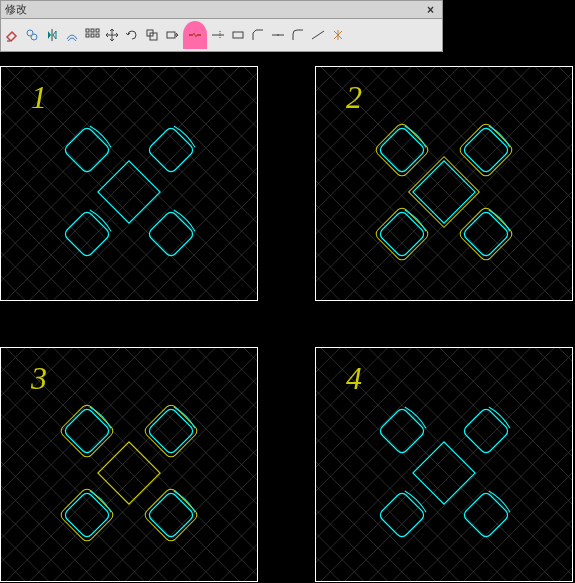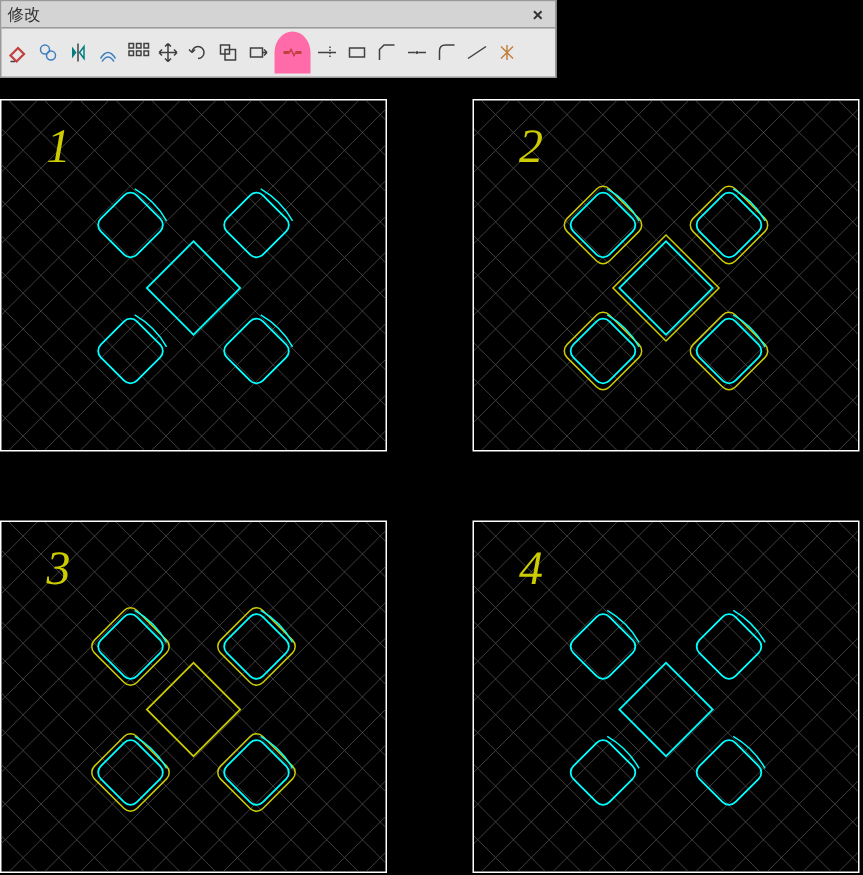--- a/index.html
+++ b/index.html
@@ -4,21 +4,21 @@
 <style>
 * { margin: 0; padding: 0; box-sizing: border-box; }
 body {
   width: 575px;
   height: 583px;
   background: #000;
   font-family: sans-serif;
   overflow: hidden;
 }
 .toolbar {
-  width: 371px;
+  width: 443px;
   background: #e8e8e8;
   border: 1px solid #999;
   position: relative;
 }
 .toolbar-title {
   background: #d4d4d4;
   font-size: 11px;
   padding: 1px 4px;
   border-bottom: 1px solid #999;
   color: #333;

